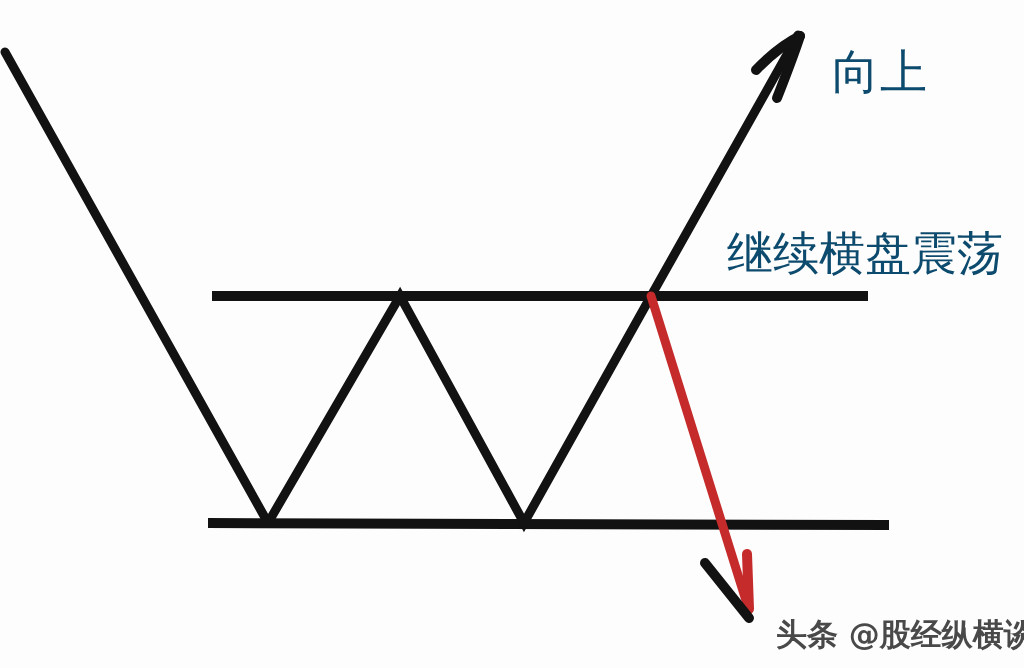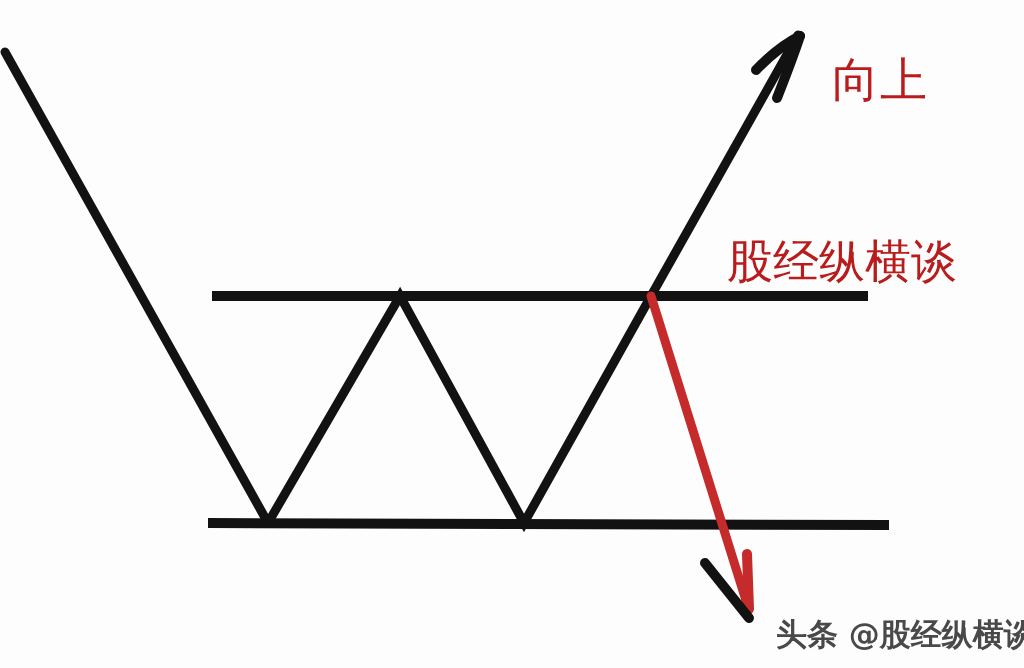--- a/index.html
+++ b/index.html
@@ -22,26 +22,25 @@
     position: absolute;
     left: 0;
     top: 0;
     width: 1024px;
     height: 668px;
     display: block;
   }
   .label {
     position: absolute;
     white-space: nowrap;
-    color: #b91c1c;
+    color: #0c4a6e;
     font-family: "DejaVu Sans", "Liberation Sans", sans-serif;
     font-weight: 500;
     letter-spacing: 1px;
     line-height: 1;
-    margin-top: 8px;
   }
   #label-up {
     left: 832px;
     top: 48px;
     font-size: 47px;
   }
   #label-sideways {
     left: 727px;
     top: 230px;
     font-size: 46px;
@@ -89,18 +88,18 @@
     <g>
       <path d="M 651 296 L 748 607" fill="none" stroke="#c62b2b" stroke-width="9" stroke-linecap="round"></path>
       <path d="M 747 554 L 749 609" fill="none" stroke="#c62b2b" stroke-width="10" stroke-linecap="round"></path>
       <path d="M 705 563 L 749 618" fill="none" stroke="#121212" stroke-width="10" stroke-linecap="round"></path>
     </g>
 
   </svg>
 
   <div class="label" id="label-up">向上</div>
 
-  <div class="label" id="label-sideways">股经纵横谈</div>
+  <div class="label" id="label-sideways">继续横盘震荡</div>
 
 
   <div id="watermark">头条 @股经纵横谈</div>
 
 </div>
 
 </body></html>

